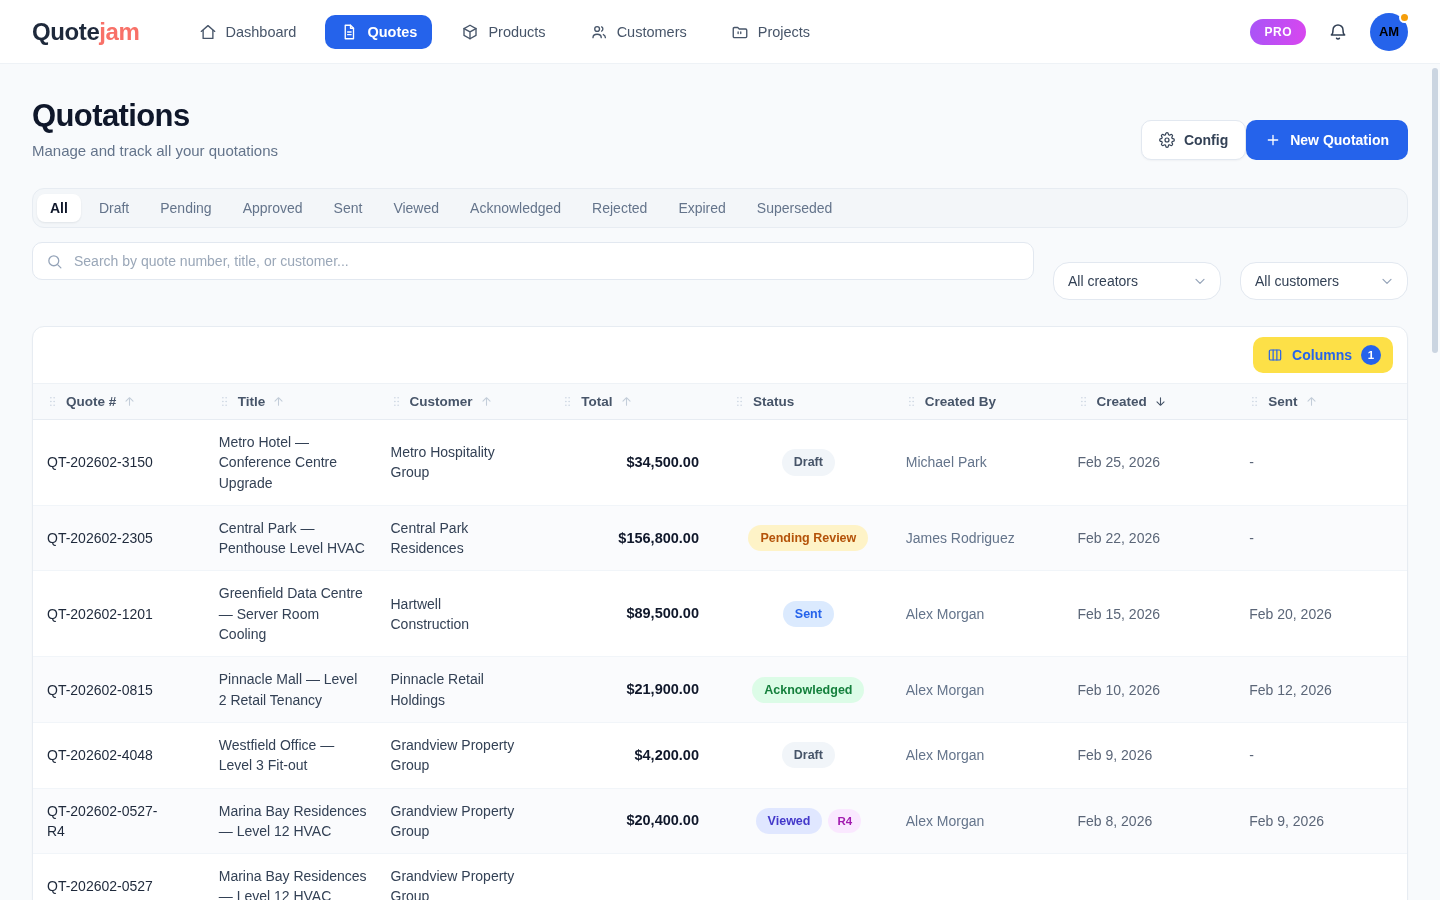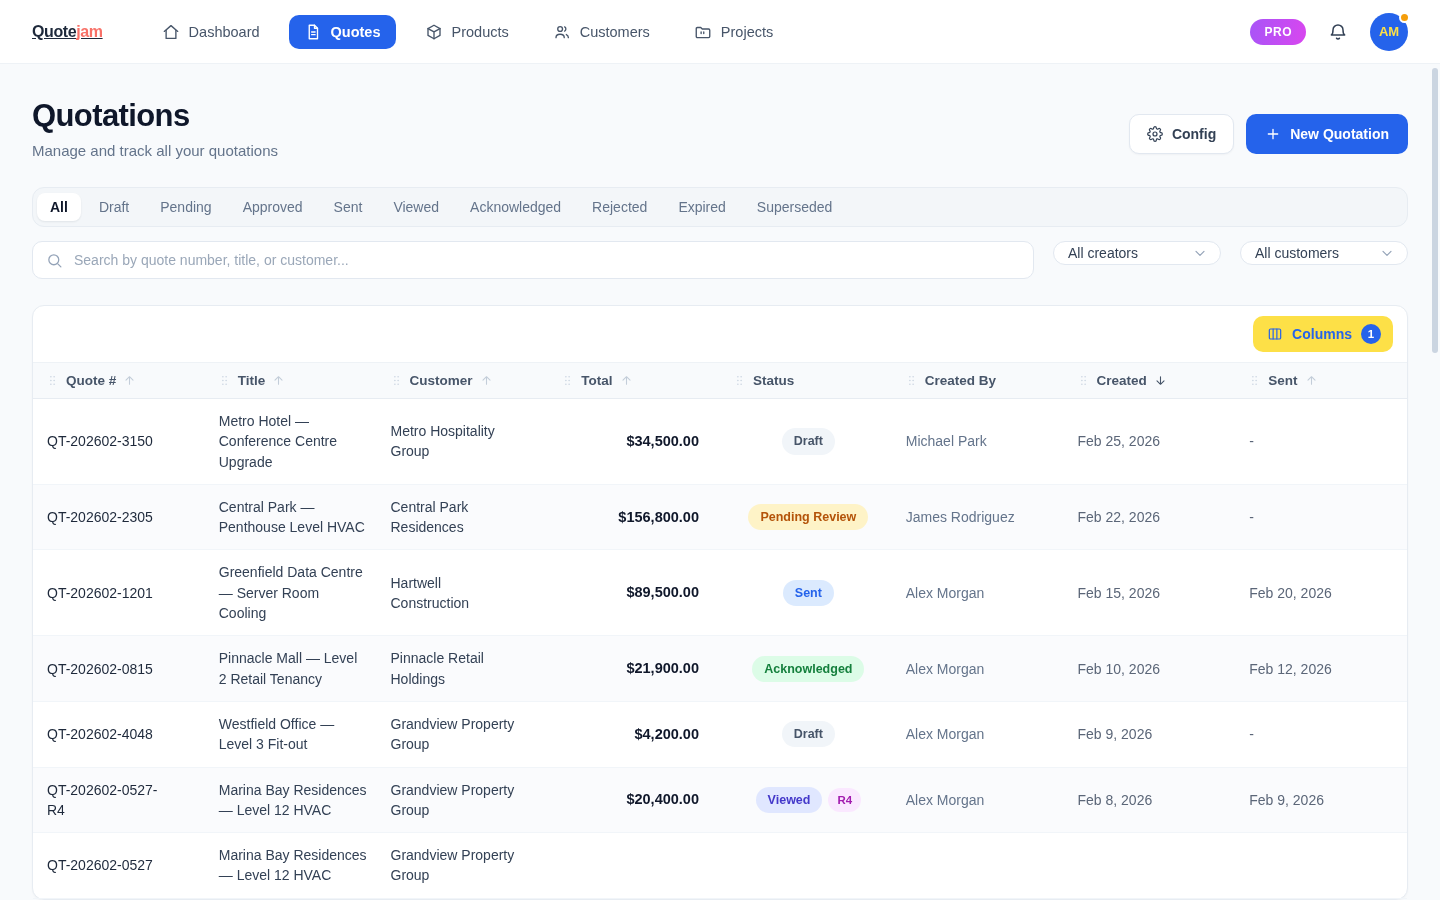--- a/index.html
+++ b/index.html
@@ -9,50 +9,50 @@
     background:#f8fafc; color:#0f172a;
     font-family:"Liberation Sans","DejaVu Sans",sans-serif;
   }
   .icon svg { display:block; }
 
   
   .navbar {
     height:64px; background:#fff; border-bottom:1px solid #eef2f6;
     display:flex; align-items:center; padding:0 32px;
   }
-  .logo { font-size:16px; font-weight:800; letter-spacing:-0.4px; color:#1e293b; white-space:nowrap;text-decoration:underline; }
+  .logo { font-size:24px; font-weight:800; letter-spacing:-0.4px; color:#1e293b; white-space:nowrap; }
   .logo .jam { color:#f87168; }
   .nav { display:flex; align-items:center; gap:14px; margin-left:44px; }
   .nav-item {
     display:flex; align-items:center; gap:9px; padding:8px 15px; border-radius:10px;
     font-size:14.5px; font-weight:500; color:#475569; cursor:pointer; white-space:nowrap;
   }
   .nav-item.active { background:#2563eb; color:#fff; font-weight:600; }
   .nav-right { margin-left:auto; display:flex; align-items:center; gap:22px; }
   .pro-badge {
     background:linear-gradient(100deg,#a855f7,#d946ef); color:#fff;
     font-size:12px; font-weight:700; letter-spacing:.5px; padding:6px 14px; border-radius:999px; cursor:pointer;
   }
   .bell-btn { color:#334155; cursor:pointer; display:flex; }
   .avatar {
     position:relative; width:38px; height:38px; border-radius:50%; background:#2563eb;
-    color:#fde047; display:flex; align-items:center; justify-content:center;
+    color:#000000; display:flex; align-items:center; justify-content:center;
     font-size:13px; font-weight:700; cursor:pointer;
   }
   .avatar .dot {
     position:absolute; top:-1px; right:-2px; width:11px; height:11px;
     background:#f59e0b; border-radius:50%; border:2px solid #fff;
   }
 
   
   main { padding:0 32px; }
   .page-head { display:flex; justify-content:space-between; align-items:flex-start; margin-top:34px; }
   h1 { margin:0; font-size:31px; font-weight:800; letter-spacing:-0.6px; color:#0f172a; }
   .subtitle { margin:8px 0 0; font-size:15px; color:#64748b; }
-  .head-actions { display:flex; gap:12px; margin-top:16px; }
+  .head-actions { display:flex; margin-top:22px; }
   .btn {
     display:flex; align-items:center; gap:9px; height:40px; padding:0 17px;
     border-radius:10px; font-size:14px; font-weight:600; cursor:pointer; border:none;
     font-family:inherit; white-space:nowrap;
   }
   .btn-config { background:#fff; border:1px solid #e2e8f0; color:#334155; box-shadow:0 1px 2px rgba(15,23,42,.04); }
   .btn-primary { background:#2563eb; color:#ffffff; padding:0 19px; }
 
   
   .tabs {
@@ -67,23 +67,23 @@
 
   
   .filter-row { margin-top:14px; display:flex; gap:19px; }
   .search-box {
     flex:1; height:38px; background:#fff; border:1px solid #e2e8f0; border-radius:10px;
     display:flex; align-items:center; gap:9px; padding:0 13px; color:#94a3b8;
   }
   .search-box input { flex:1; border:none; outline:none; background:transparent; font-size:14px; font-family:inherit; color:#0f172a; }
   .search-box input::placeholder { color:#9aa7b8; }
   .select {
-    width:168px; height:24px; background:#fff; border:1px solid #e2e8f0; border-radius:16px;
+    width:168px; height:38px; background:#fff; border:1px solid #e2e8f0; border-radius:16px;
     display:flex; align-items:center; justify-content:space-between; padding:0 12px 0 14px;
-    font-size:14px; color:#334155; cursor:pointer;
+    font-size:14px; color:#334155; cursor:pointer;margin-top:20px;
   }
   .select .icon { color:#94a3b8; }
 
   
   .card {
     margin-top:26px; background:#fff; border:1px solid #e7ecf2; border-radius:12px;
     box-shadow:0 1px 2px rgba(15,23,42,.03);
   }
   .card-toolbar { display:flex; justify-content:flex-end; padding:10px 14px; }
   .btn-columns {

